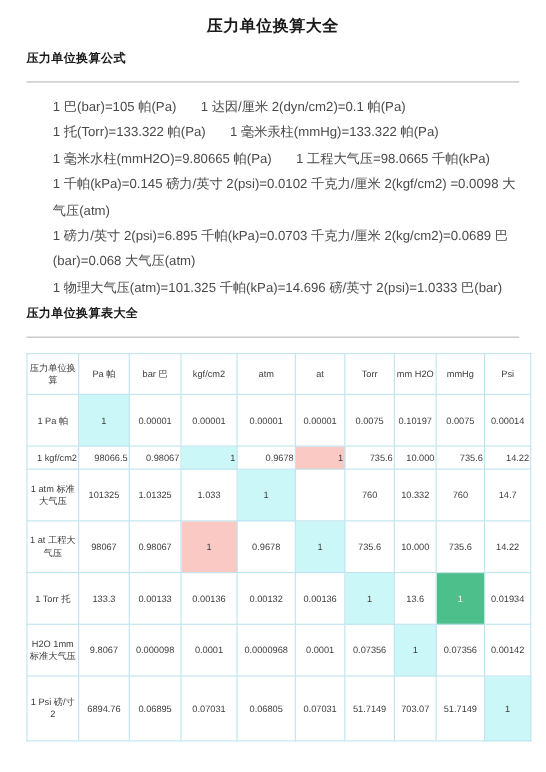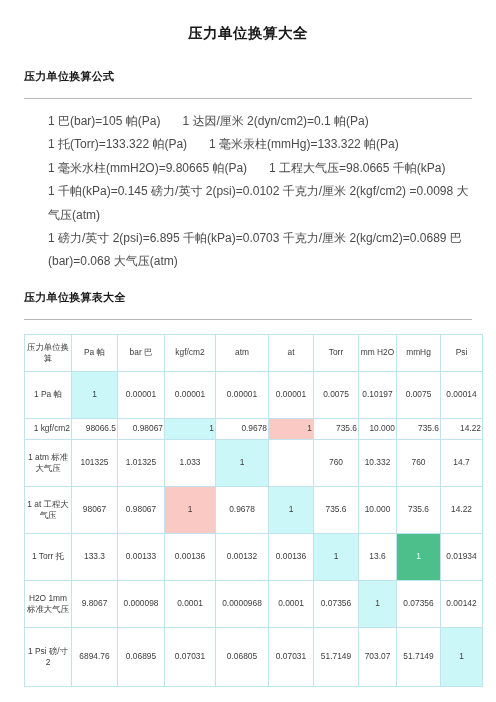--- a/index.html
+++ b/index.html
@@ -22,35 +22,35 @@
     position: relative;
   }
 
   
   .doc-title {
     text-align: center;
     font-size: 14.5px;
     font-weight: bold;
     color: #1a1a1a;
     margin: 0;
-    padding: 24px 0 0 0;
+    padding: 14px 0 0 0;
     letter-spacing: 0.5px;
   }
 
   
   .section-heading {
     font-size: 11px;
     font-weight: bold;
     color: #1a1a1a;
     margin: 0;
     padding: 0;
     letter-spacing: 0.3px;
   }
-  .heading-formula { margin-top: 26px; }
-  .heading-table   { margin-top: 16px; }
+  .heading-formula { margin-top: 12px; }
+  .heading-table   { margin-top: 4px; }
 
   
   .rule {
     border: 0;
     border-top: 1px solid #b8b8b8;
     margin: 14px 0 0 0;
     height: 0;
   }
 
   
@@ -132,20 +132,21 @@
   <h2 class="section-heading heading-formula">压力单位换算公式</h2>
 
   <hr class="rule">
 
   <div class="formula-block">
       <p class="formula-line"><span>1 巴(bar)=105 帕(Pa)</span><span class="gap"></span><span>1 达因/厘米 2(dyn/cm2)=0.1 帕(Pa)</span></p>
       <p class="formula-line"><span>1 托(Torr)=133.322 帕(Pa)</span><span class="gap"></span><span>1 毫米汞柱(mmHg)=133.322 帕(Pa)</span></p>
       <p class="formula-line"><span>1 毫米水柱(mmH2O)=9.80665 帕(Pa)</span><span class="gap"></span><span>1 工程大气压=98.0665 千帕(kPa)</span></p>
       <p class="formula-line"><span>1 千帕(kPa)=0.145 磅力/英寸 2(psi)=0.0102 千克力/厘米 2(kgf/cm2) =0.0098 大气压(atm)</span></p>
       <p class="formula-line"><span>1 磅力/英寸 2(psi)=6.895 千帕(kPa)=0.0703 千克力/厘米 2(kg/cm2)=0.0689 巴(bar)=0.068 大气压(atm)</span></p>
+      <p class="formula-line"><span>1 物理大气压(atm)=101.325 千帕(kPa)=14.696 磅/英寸 2(psi)=1.0333 巴(bar)</span></p>
     </div>
 
   <h2 class="section-heading heading-table">压力单位换算表大全</h2>
 
   <hr class="rule">
 
   <div class="table-wrap">
     <table class="conv">
       <colgroup>
         <col class="c-label">

